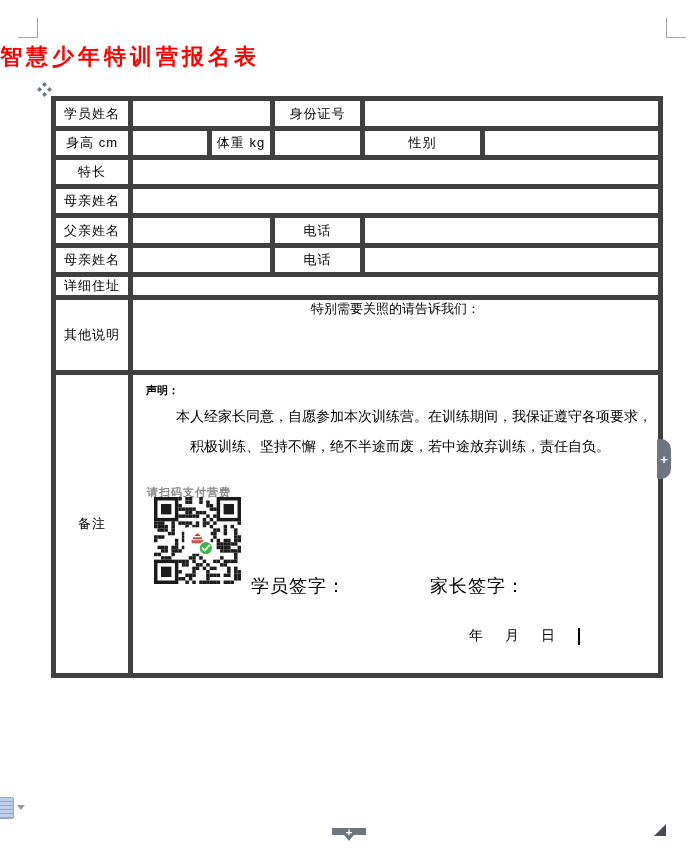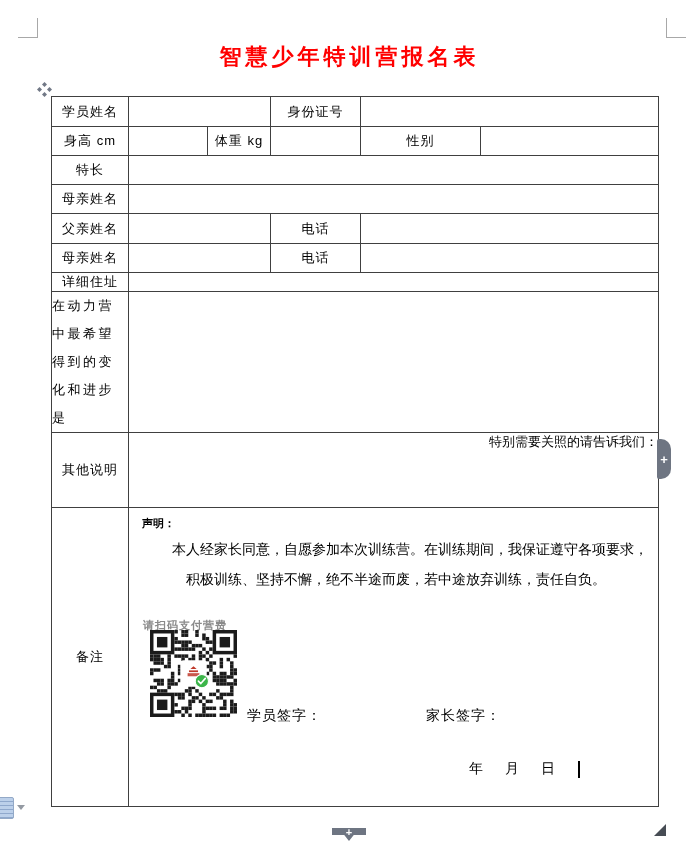--- a/index.html
+++ b/index.html
@@ -6,42 +6,42 @@
   body{
     width:699px;height:862px;position:relative;background:#ffffff;
     font-family:"Liberation Sans","DejaVu Sans",sans-serif;
     color:#000;overflow:hidden;
   }
   
   .mm{position:absolute;width:19px;height:19px;}
   .mm-tl{left:18px;top:18px;border-right:1px solid #a8a8a8;border-bottom:1px solid #a8a8a8;}
   .mm-tr{left:666px;top:18px;border-left:1px solid #a8a8a8;border-bottom:1px solid #a8a8a8;}
 
-  .title{position:absolute;top:42px;left:0;width:100%;text-align:center;
+  .title{position:absolute;top:42px;left:0;width:100%;
     color:#ff0000;font-size:22px;font-weight:bold;letter-spacing:4px;}
 
   .move-handle{position:absolute;left:36px;top:81px;width:17px;height:17px;cursor:move;}
 
   table.form{position:absolute;left:51px;top:96px;width:607px;
     border-collapse:collapse;table-layout:fixed;}
-  table.form td{border:1px solid #404040;font-size:13px;padding:0;}
+  table.form td{border:5px solid #404040;font-size:13px;padding:0;}
   td.lbl{text-align:center;vertical-align:middle;letter-spacing:1px;}
   td.inp{background:#fff;}
   td.exp-lbl{vertical-align:top;text-align:left;padding:6px 6px;line-height:28px;
     letter-spacing:2.5px;}
-  td.other-cell{vertical-align:top;text-align:right;padding:6px 12px;font-size:14px;}
+  td.other-cell{vertical-align:top;text-align:center;padding:6px 12px;font-size:14px;}
 
   .rem-wrap{position:relative;width:100%;height:298px;}
   .decl-head{position:absolute;left:13px;top:8px;font-size:11px;font-weight:bold;}
   .decl-body{position:absolute;left:13px;top:26px;width:508px;font-size:14px;
     line-height:30px;text-indent:2em;text-align:center;}
   .pay-hint{position:absolute;left:14px;top:110px;font-size:11px;font-weight:bold;
     color:#8a8a8a;letter-spacing:1px;}
   .qr{position:absolute;left:21px;top:122px;width:87px;height:87px;}
-  .sig{position:absolute;top:199px;font-size:14px;letter-spacing:1px;}
+  .sig{position:absolute;top:199px;font-size:18px;letter-spacing:1px;}
   .sig-student{left:118px;}
   .sig-parent{left:297px;}
   .date-line{position:absolute;right:78px;top:252px;font-size:14px;display:flex;
     gap:22px;align-items:center;height:18px;}
   .caret{width:2px;height:17px;background:#000;margin-left:1px;
     animation:blink 1s steps(1) infinite;}
   @keyframes blink{50%{opacity:0;}}
 
   
   .insert-col-btn{position:absolute;left:657px;top:439px;width:14px;height:40px;
@@ -118,24 +118,20 @@
     <td class="inp" colspan="2"></td>
   </tr>
   <tr style="height:29px">
     <td class="lbl">母亲姓名</td>
     <td class="inp" colspan="2"></td>
     <td class="lbl">电话</td>
     <td class="inp" colspan="2"></td>
   </tr>
   <tr style="height:14px">
     <td class="lbl">详细住址</td>
-    <td class="inp" colspan="5"></td>
-  </tr>
-  <tr style="height:139px">
-    <td class="exp-lbl">在动力营中最希望得到的变化和进步是</td>
     <td class="inp" colspan="5"></td>
   </tr>
   <tr style="height:75px">
     <td class="lbl">其他说明</td>
     <td class="other-cell" colspan="5">
       <span>特别需要关照的请告诉我们：</span>
     </td>
   </tr>
   <tr style="height:298px">
     <td class="lbl">备注</td>

